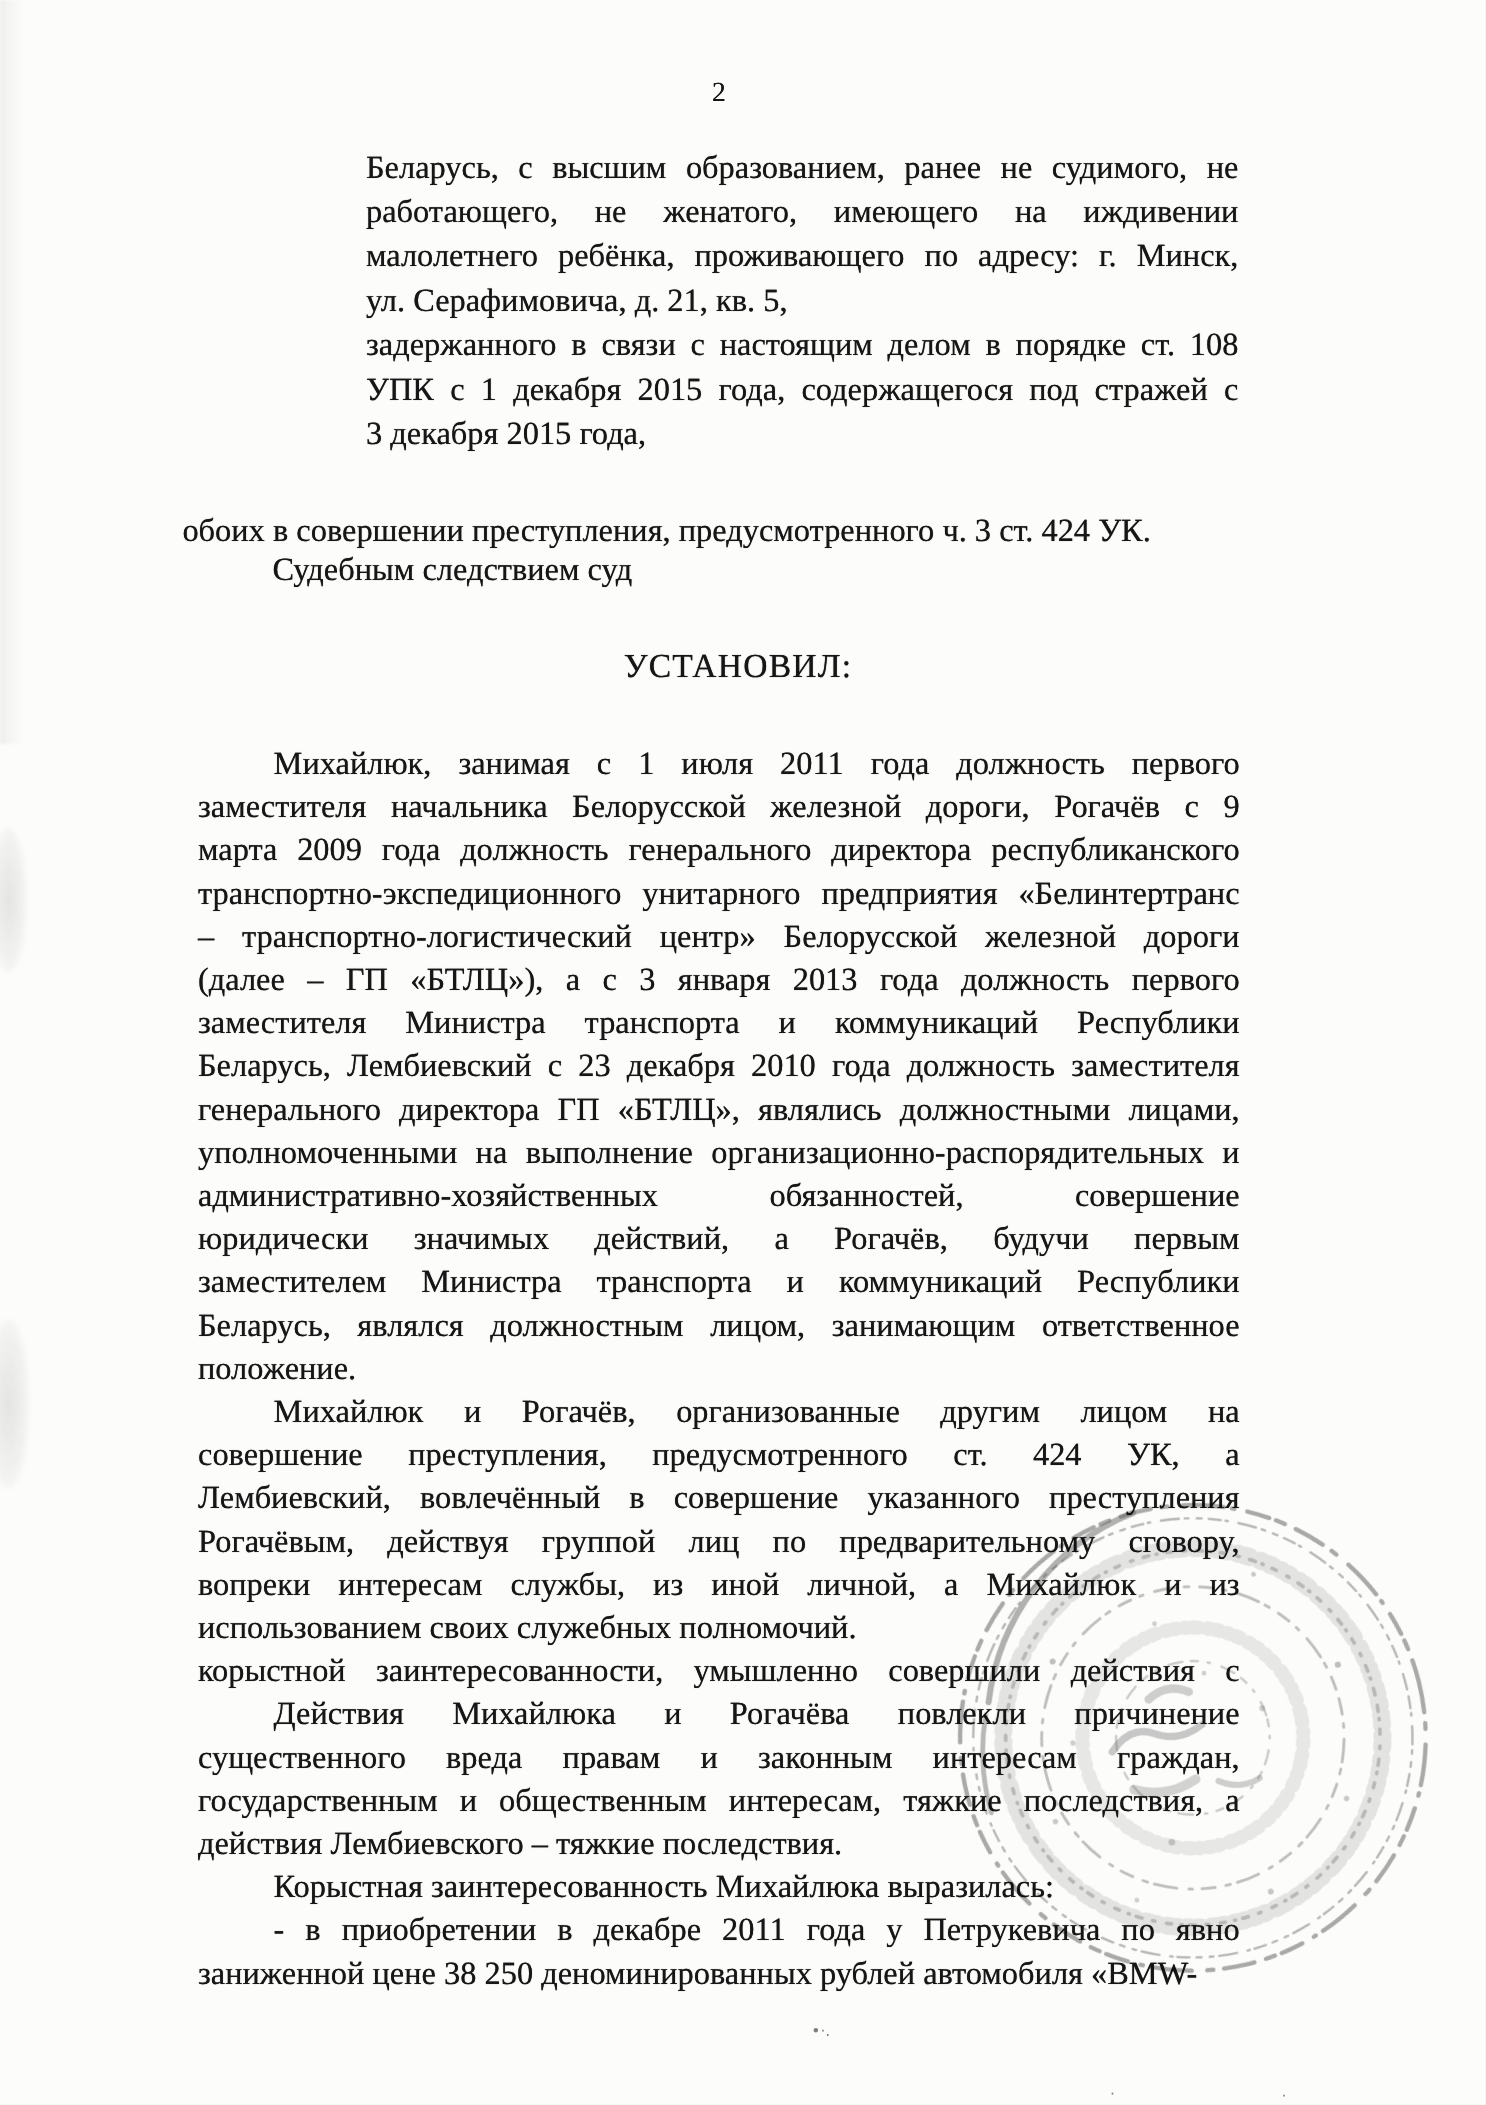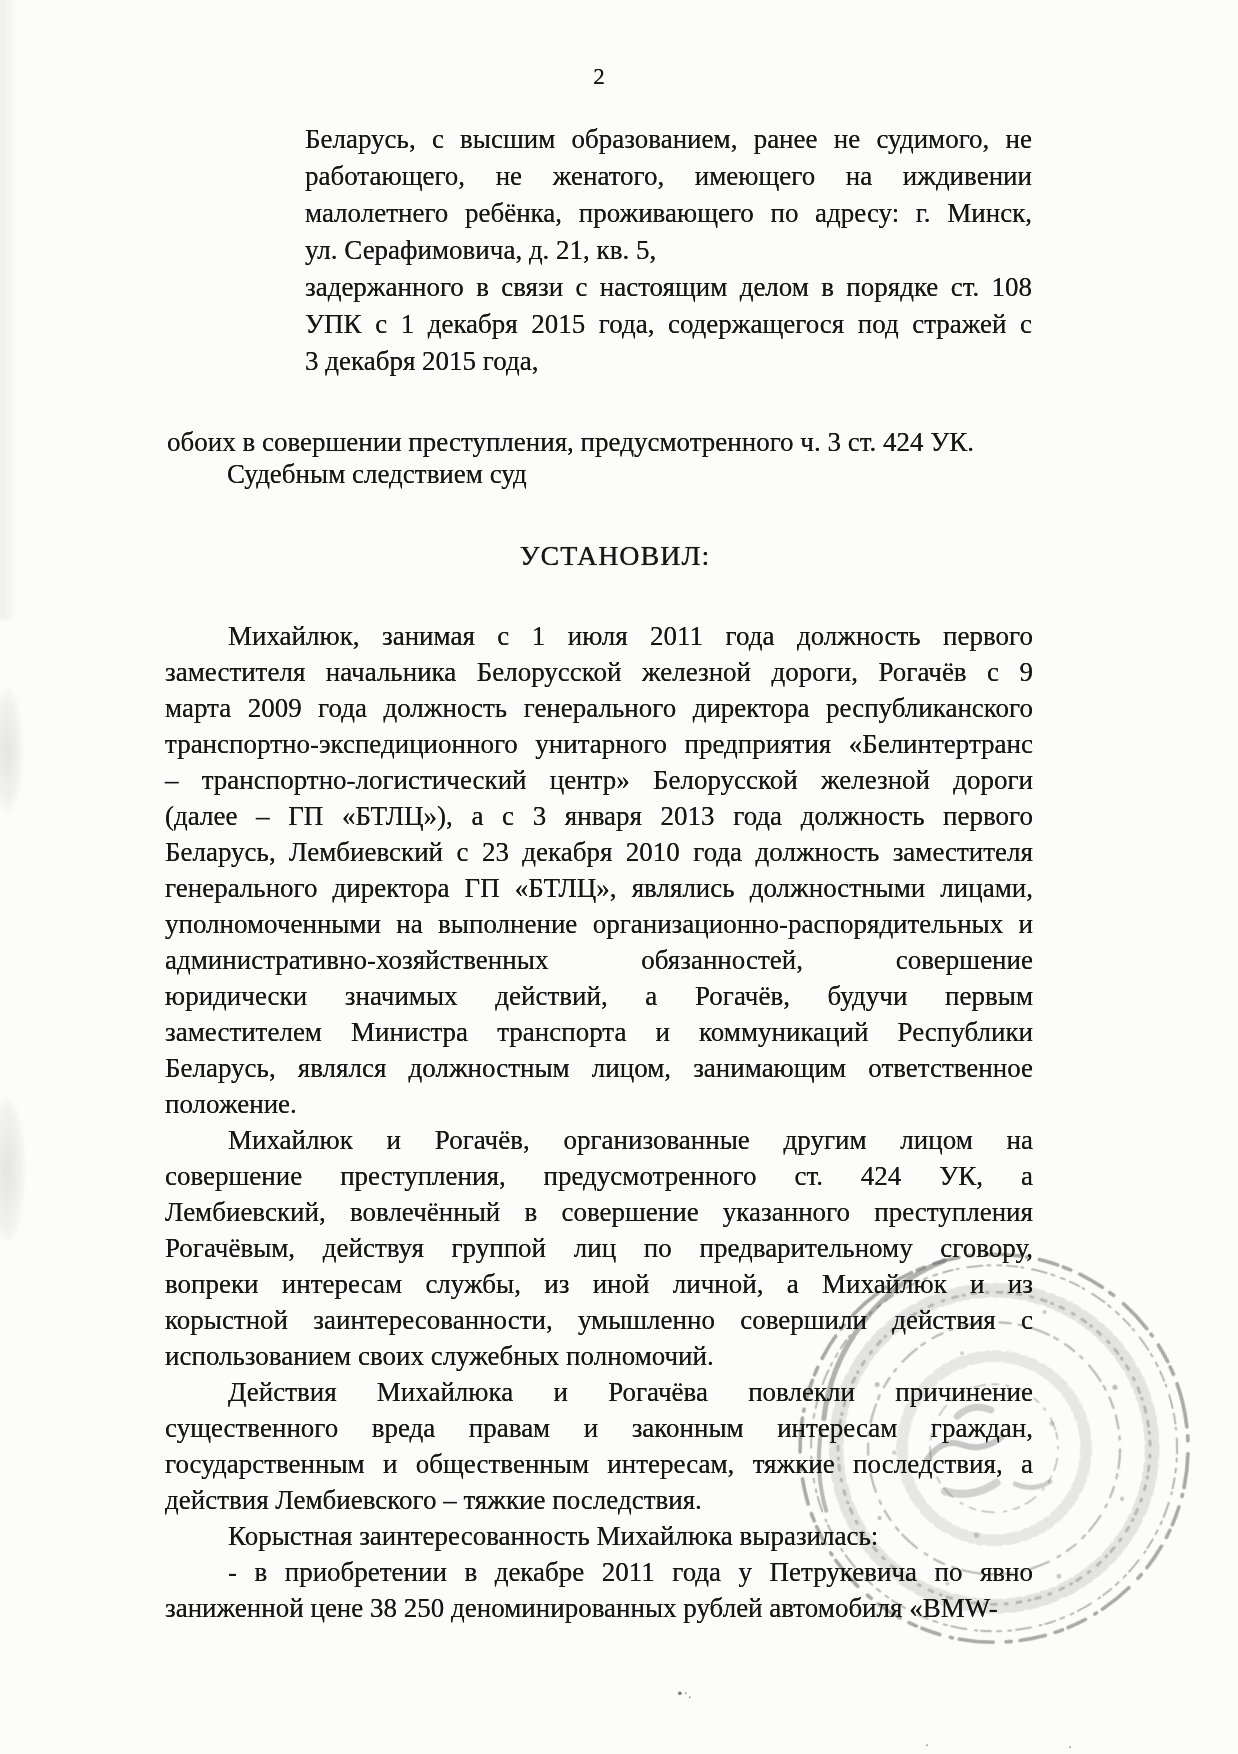--- a/index.html
+++ b/index.html
@@ -18,21 +18,21 @@
     line-height:36px;
     text-shadow:0 0 .6px rgba(10,10,10,.85);
   }
   .page-num{
     position:absolute;top:64px;left:165px;width:868px;
     text-align:center;font-size:23px;
     text-shadow:0 0 .5px rgba(10,10,10,.8);
   }
   .pretrial{left:305px;top:121px;width:727px;}
   .pretrial .line{line-height:37px;}
-  .charge{left:167px;top:424px;width:868px;}
+  .charge{left:152px;top:424px;width:868px;}
   .court{left:165px;top:456px;width:868px;text-indent:62px;}
   .heading{
     position:absolute;left:165px;top:524px;width:868px;
     text-align:center;font-size:28px;font-weight:normal;margin:16px;
     letter-spacing:1px;
     text-shadow:0 0 .7px rgba(10,10,10,.9);
   }
   .body-text{left:165px;top:594px;width:868px;margin-top:24px;}
   .line{white-space:normal;}
   .j{text-align:justify;text-align-last:justify;}
@@ -83,35 +83,36 @@
 
   <h1 class="heading">УСТАНОВИЛ:</h1>
 
   <section class="txt body-text">
       <div class="line j ind">Михайлюк, занимая с 1 июля 2011 года должность первого</div>
       <div class="line j">заместителя начальника Белорусской железной дороги, Рогачёв с 9</div>
       <div class="line j">марта 2009 года должность генерального директора республиканского</div>
       <div class="line j">транспортно-экспедиционного унитарного предприятия «Белинтертранс</div>
       <div class="line j">– транспортно-логистический центр» Белорусской железной дороги</div>
       <div class="line j">(далее – ГП «БТЛЦ»), а с 3 января 2013 года должность первого</div>
+      <div class="line j">заместителя Министра транспорта и коммуникаций Республики</div>
       <div class="line j">Беларусь, Лембиевский с 23 декабря 2010 года должность заместителя</div>
       <div class="line j">генерального директора ГП «БТЛЦ», являлись должностными лицами,</div>
       <div class="line j">уполномоченными на выполнение организационно-распорядительных и</div>
       <div class="line j">административно-хозяйственных обязанностей, совершение</div>
       <div class="line j">юридически значимых действий, а Рогачёв, будучи первым</div>
       <div class="line j">заместителем Министра транспорта и коммуникаций Республики</div>
       <div class="line j">Беларусь, являлся должностным лицом, занимающим ответственное</div>
       <div class="line">положение.</div>
       <div class="line j ind">Михайлюк и Рогачёв, организованные другим лицом на</div>
       <div class="line j">совершение преступления, предусмотренного ст. 424 УК, а</div>
       <div class="line j">Лембиевский, вовлечённый в совершение указанного преступления</div>
       <div class="line j">Рогачёвым, действуя группой лиц по предварительному сговору,</div>
       <div class="line j">вопреки интересам службы, из иной личной, а Михайлюк и из</div>
+      <div class="line">использованием своих служебных полномочий.</div>
       <div class="line j">корыстной заинтересованности, умышленно совершили действия с</div>
-      <div class="line">использованием своих служебных полномочий.</div>
       <div class="line j ind">Действия Михайлюка и Рогачёва повлекли причинение</div>
       <div class="line j">существенного вреда правам и законным интересам граждан,</div>
       <div class="line j">государственным и общественным интересам, тяжкие последствия, а</div>
       <div class="line">действия Лембиевского – тяжкие последствия.</div>
       <div class="line ind">Корыстная заинтересованность Михайлюка выразилась:</div>
       <div class="line j ind">- в приобретении в декабре 2011 года у Петрукевича по явно</div>
       <div class="line">заниженной цене 38 250 деноминированных рублей автомобиля «BMW-</div>
     </section>
 
   <svg class="seal" viewBox="0 0 436 436" aria-hidden="true">

